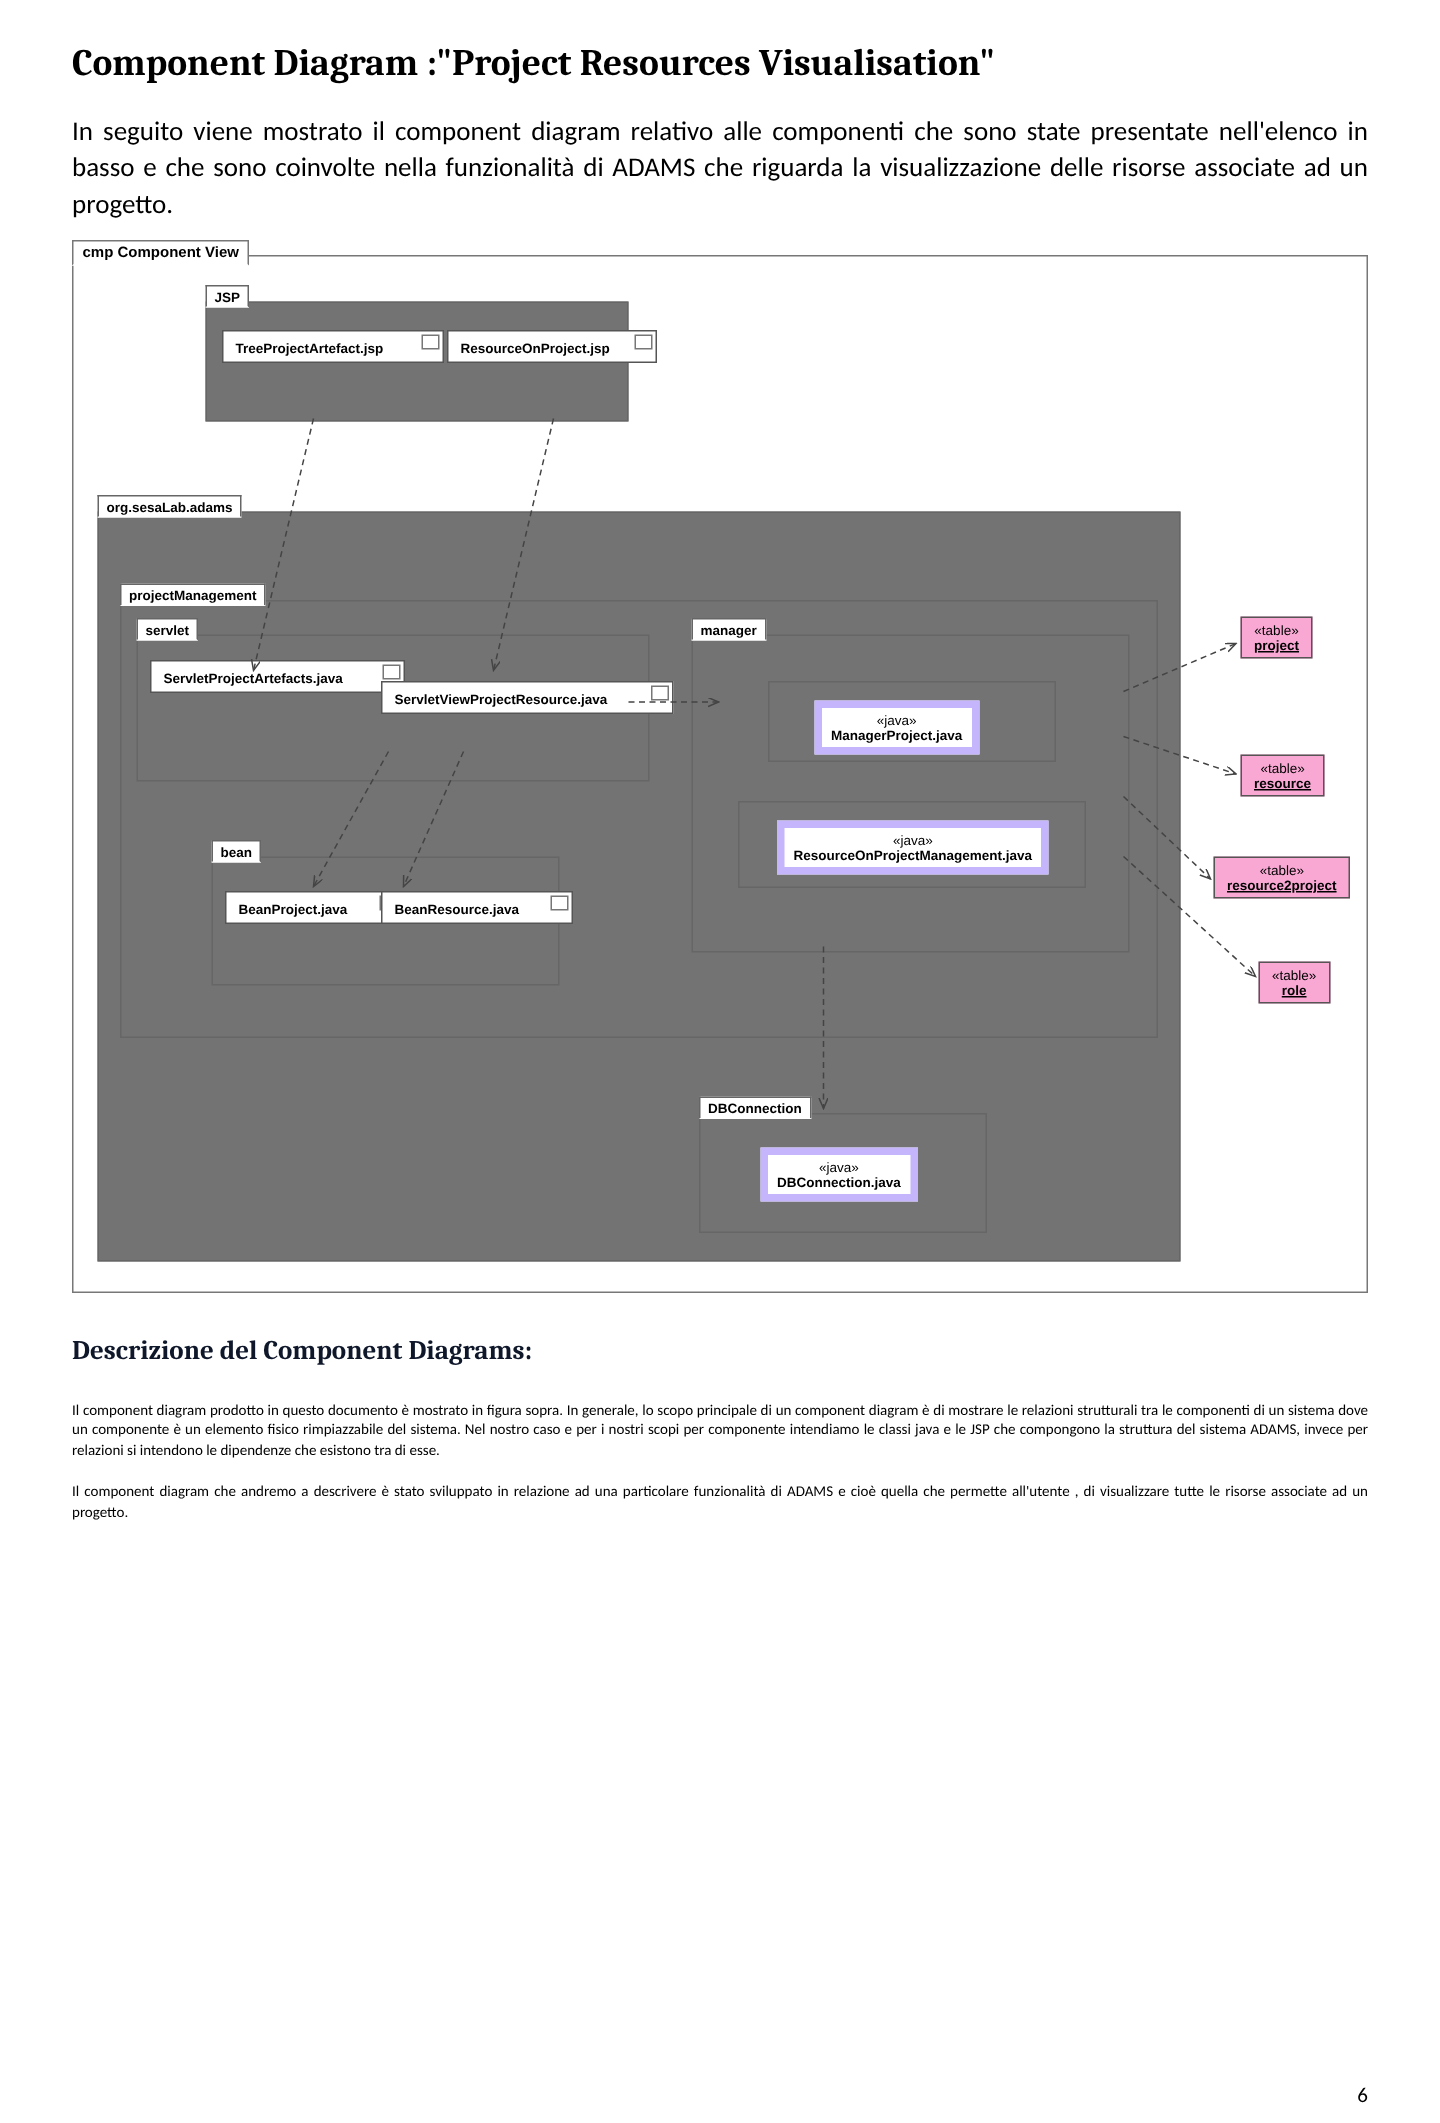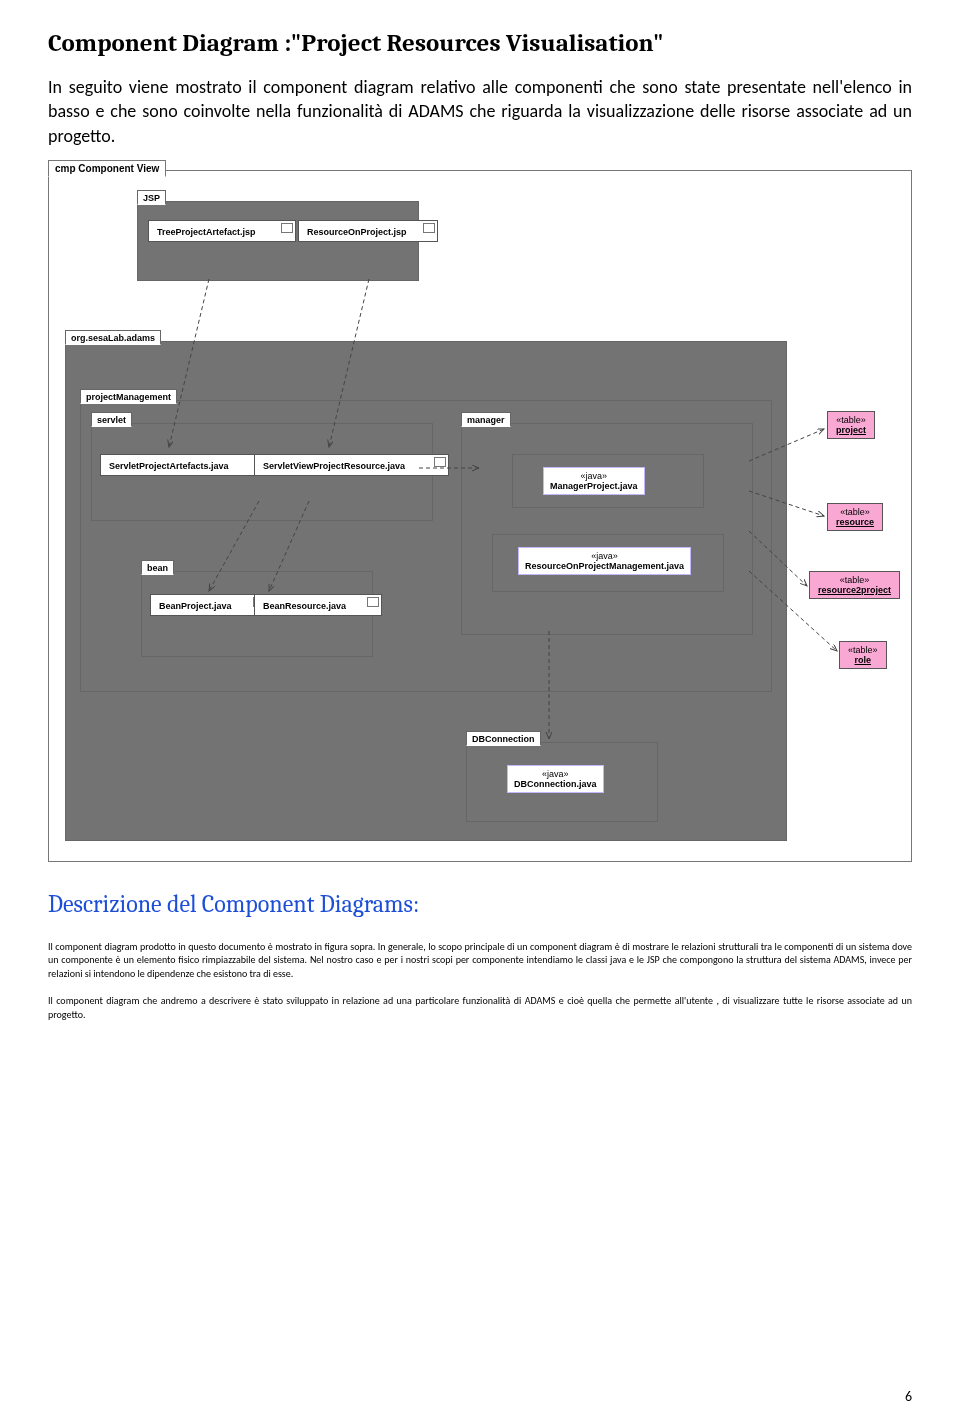--- a/index.html
+++ b/index.html
@@ -6,27 +6,27 @@
   .page{width:960px;min-height:1415px;padding:28px 48px 18px 48px;box-sizing:border-box;position:relative}
   h1.title{font-size:25px;font-weight:700;margin:0 0 18px 0;font-family:Cambria,Georgia,serif}
   .intro{font-family:Calibri,Arial,sans-serif;font-size:18px;line-height:1.35;text-align:justify;margin:0 0 22px 0}
   .diagram{border:1px solid #777;position:relative;height:690px;background:#fff;margin-bottom:28px}
   .tab{position:absolute;top:-11px;left:-1px;background:#fff;border:1px solid #777;border-bottom:1px solid #fff;font:700 10px Arial;padding:2px 6px}
   
   .pkg{position:absolute;border:1px solid #666;background:#737373}
   .pkg .ptab{position:absolute;top:-12px;left:-1px;border:1px solid #666;border-bottom:1px solid #fff;background:#fff;font:700 9px Arial;padding:2px 5px 1px 5px;white-space:nowrap}
   .comp{position:absolute;border:1px solid #555;background:#fff;font:700 9px Arial;padding:6px 20px 4px 8px;text-align:left;white-space:nowrap}
   .comp::after{content:"";position:absolute;right:2px;top:2px;width:10px;height:8px;border:1px solid #777}
-  .jclass{position:absolute;border:1px solid #c4b5fd;background:#fff;font:9px Arial;text-align:center;padding:3px 6px;white-space:nowrap}
+  .jclass{position:absolute;border:5px solid #c4b5fd;background:#fff;font:9px Arial;text-align:center;padding:3px 6px;white-space:nowrap}
   .jclass .stereo{display:block;font:9px Arial}
   .jclass .cname{display:block;font:700 9px Arial}
   .tbl{position:absolute;border:1px solid #555;background:#f9a8d4;font:9px Arial;text-align:center;padding:3px 8px;white-space:nowrap}
   .tbl .stereo{display:block}
   .tbl .tname{display:block;text-decoration:underline;font-weight:700}
-  h2.sub{font-family:Cambria,Georgia,serif;color:#1d4ed8;font-size:24px;font-weight:400;margin:0 0 22px 0}
+  h2.sub{font-family:Cambria,Georgia,serif;color:#0f172a;font-size:18px;font-weight:700;margin:0 0 22px 0}
   .body{font-family:Calibri,Arial,sans-serif;font-size:10px;line-height:1.35;text-align:justify;margin:0 0 14px 0}
   .pagenum{position:absolute;bottom:10px;right:48px;font-family:Calibri,Arial,sans-serif;font-size:14px}
 </style>
 </head>
 <body>
 
 <div class="page">
 
   <h1 class="title">Component Diagram :"Project Resources Visualisation"</h1>
 
@@ -42,21 +42,21 @@
     </div>
 
     <div class="pkg" style="left:16px;top:170px;width:720px;height:498px">
       <div class="ptab">org.sesaLab.adams</div>
 
       <div class="pkg" style="left:14px;top:58px;width:690px;height:290px">
         <div class="ptab">projectManagement</div>
 
         <div class="pkg" style="left:10px;top:22px;width:340px;height:96px">
           <div class="ptab">servlet</div>
-          <div class="comp" style="left:8px;top:30px;width:140px">ServletProjectArtefacts.java</div>
+          <div class="comp" style="left:8px;top:16px;width:140px">ServletProjectArtefacts.java</div>
           <div class="comp" style="left:162px;top:30px;width:165px">ServletViewProjectResource.java</div>
         </div>
 
         <div class="pkg" style="left:60px;top:170px;width:230px;height:84px">
           <div class="ptab">bean</div>
           <div class="comp" style="left:8px;top:22px;width:88px">BeanProject.java</div>
           <div class="comp" style="left:112px;top:22px;width:98px">BeanResource.java</div>
         </div>
 
         <div class="pkg" style="left:380px;top:22px;width:290px;height:210px">

